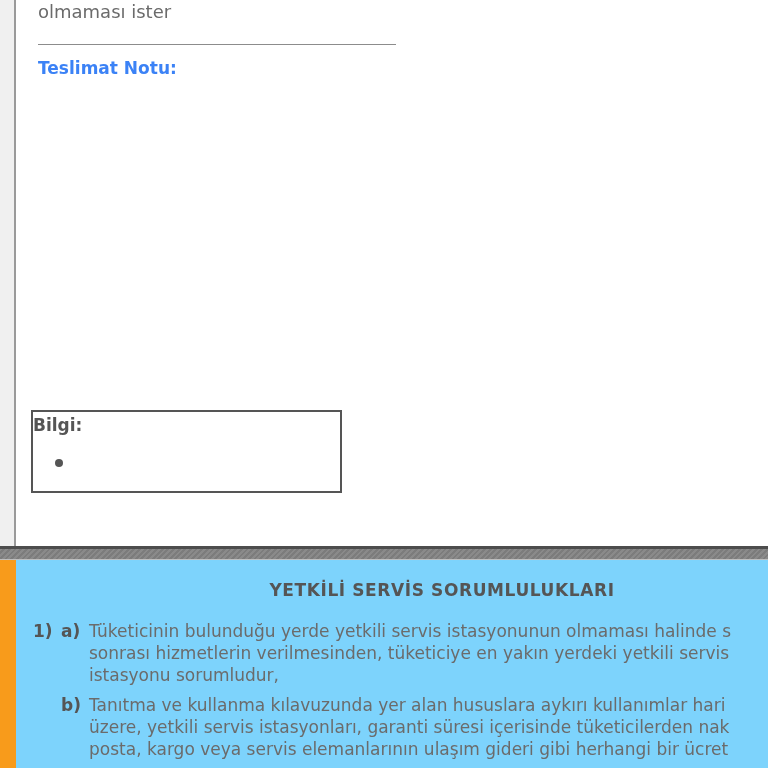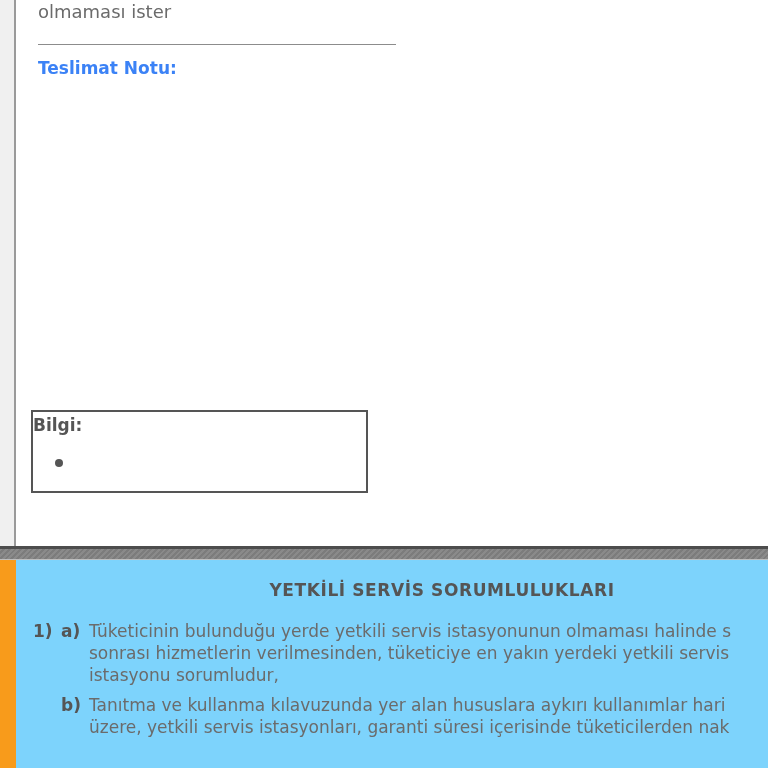--- a/index.html
+++ b/index.html
@@ -64,21 +64,21 @@
       position: absolute;
       left: 38px;
       top: 84px;
       width: 358px;
       height: 310px;
     }
     .info-box {
       position: absolute;
       left: 31px;
       top: 410px;
-      width: 337px;
+      width: 311px;
       height: 83px;
       border: 2px solid #555555;
       box-sizing: border-box;
       background: #ffffff;
     }
     .info-title {
       position: absolute;
       left: 0px;
       top: 2px;
       font-size: 17px;
@@ -201,17 +201,18 @@
         <div>sonrası hizmetlerin verilmesinden, tüketiciye en yakın yerdeki yetkili servis</div>
         <div>istasyonu sorumludur,</div>
       </div>
     </div>
 
     <div class="clause" style="left:0; top:134px; width:768px; height:70px;">
       <span class="clause-num" style="left:61px; top:0;">b)</span>
       <div class="clause-text" style="left:89px; top:0;">
         <div>Tanıtma ve kullanma kılavuzunda yer alan hususlara aykırı kullanımlar hari</div>
         <div>üzere, yetkili servis istasyonları, garanti süresi içerisinde tüketicilerden nak</div>
+        <div>posta, kargo veya servis elemanlarının ulaşım gideri gibi herhangi bir ücret</div>
       </div>
     </div>
   </div>
 
 </div>
 
 </body></html>

